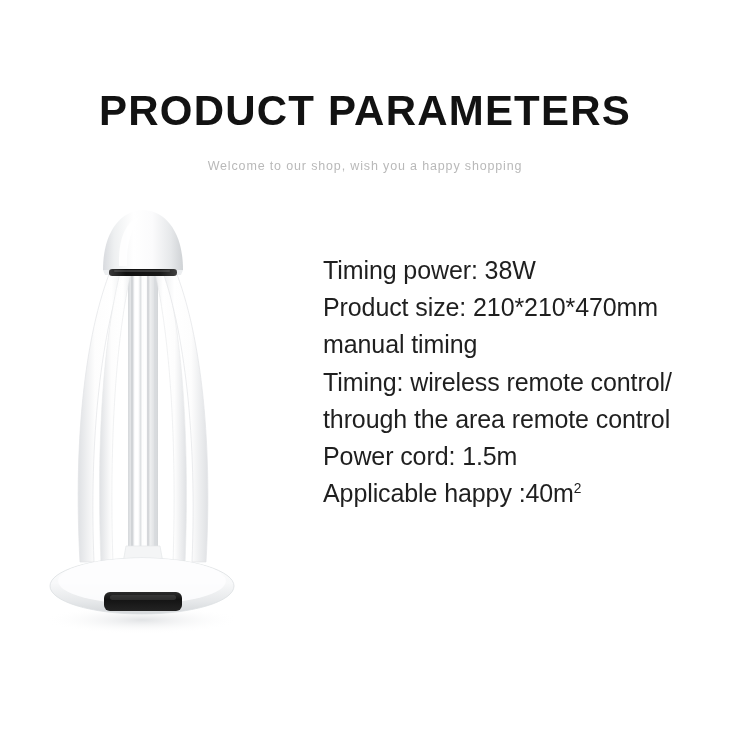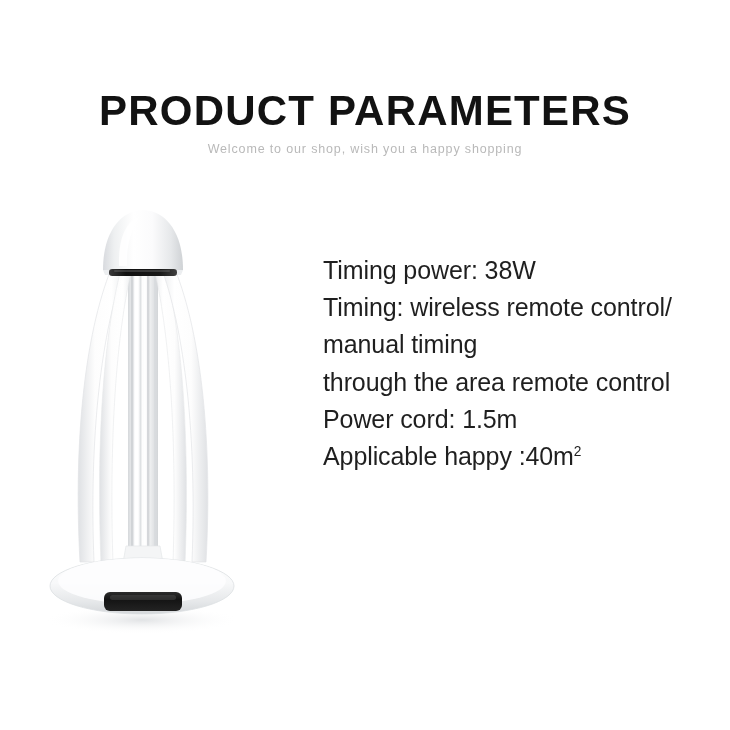--- a/index.html
+++ b/index.html
@@ -40,21 +40,21 @@
     font-size: 42px;
     font-weight: 700;
     letter-spacing: 1.2px;
     color: #121212;
     line-height: 46px;
     white-space: nowrap;
   }
   .page-subtitle {
     position: absolute;
     left: 0;
-    top: 140px;
+    top: 157px;
     width: 730px;
     text-align: center;
     font-family: "Liberation Sans", sans-serif;
     font-size: 12.5px;
     font-weight: 400;
     letter-spacing: 0.85px;
     color: #b9b9b9;
     line-height: 18px;
     white-space: nowrap;
   }
@@ -191,20 +191,21 @@
       <ellipse cx="124" cy="390" rx="92" ry="28" fill="url(#baseGrad)" stroke="#dcdfe2" stroke-width="0.8"></ellipse>
       <ellipse cx="124" cy="385" rx="84" ry="23" fill="#fdfdfe" opacity="0.9"></ellipse>
 
       <rect x="86" y="396" width="78" height="19" rx="6" fill="url(#panelGrad)"></rect>
       <rect x="92" y="399" width="66" height="5" rx="2.5" fill="#5a5a5a" opacity="0.38"></rect>
     </svg>
   </div>
 
   <div class="spec-list">
     <div class="spec-line">Timing power: 38W</div>
+    <div class="spec-line">Product size: 210*210*470mm</div>
+    <div class="spec-line">manual timing</div>
     <div class="spec-line">Timing: wireless remote control/</div>
-    <div class="spec-line">manual timing</div>
     <div class="spec-line">through the area remote control</div>
     <div class="spec-line">Power cord: 1.5m</div>
     <div class="spec-line"><span>Applicable happy :40m</span><sup>2</sup></div>
   </div>
 
 </div>
 
 </body></html>

